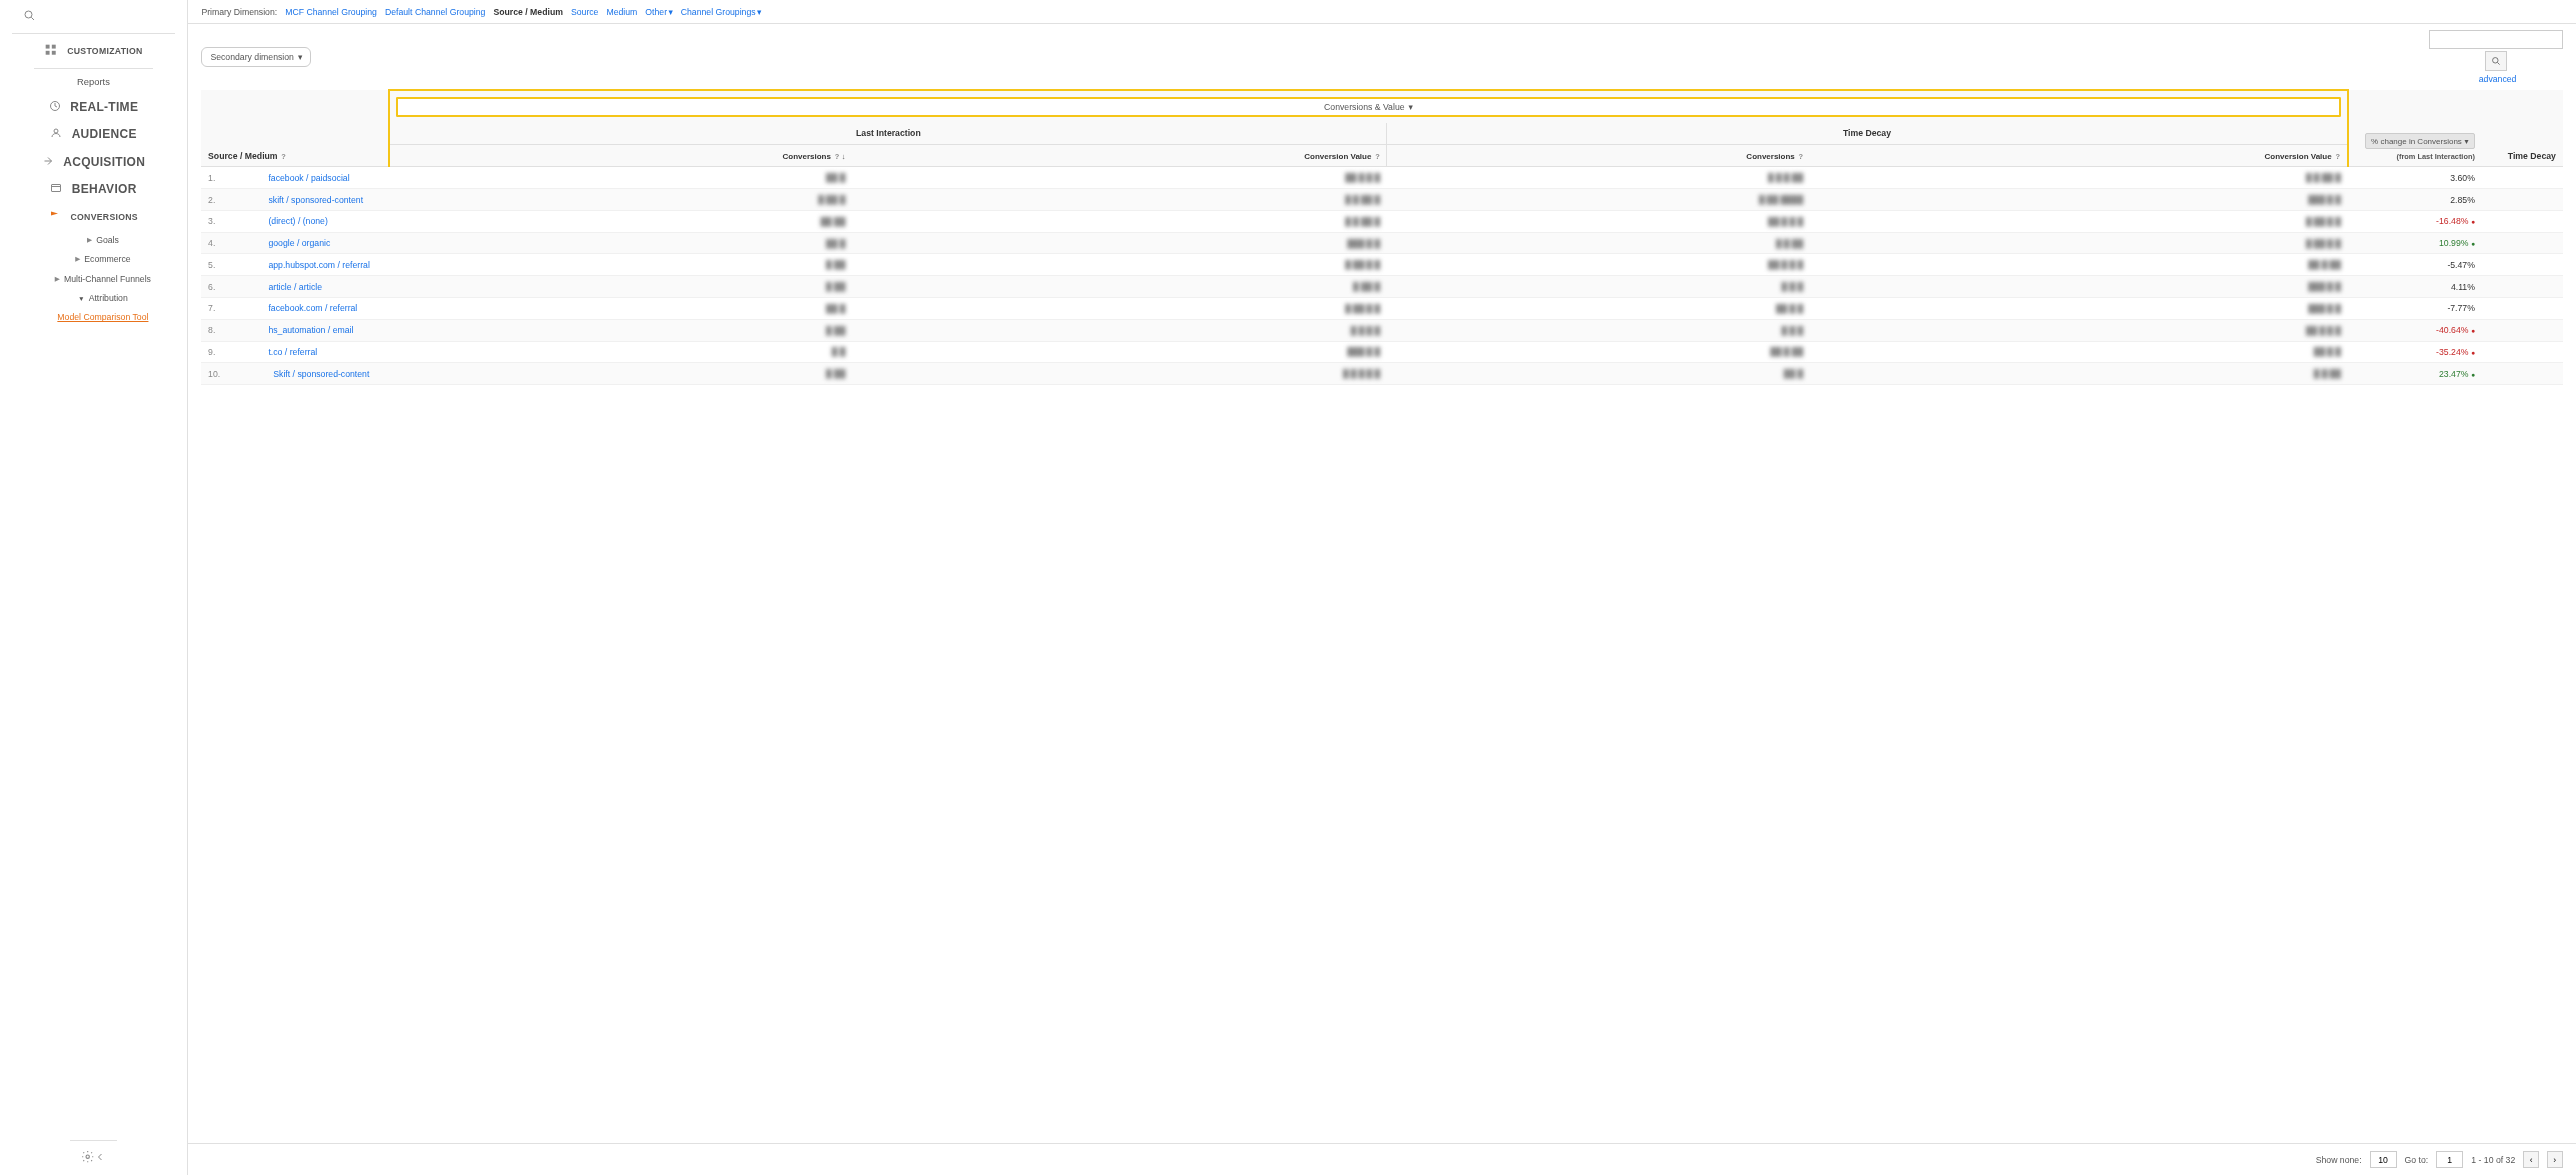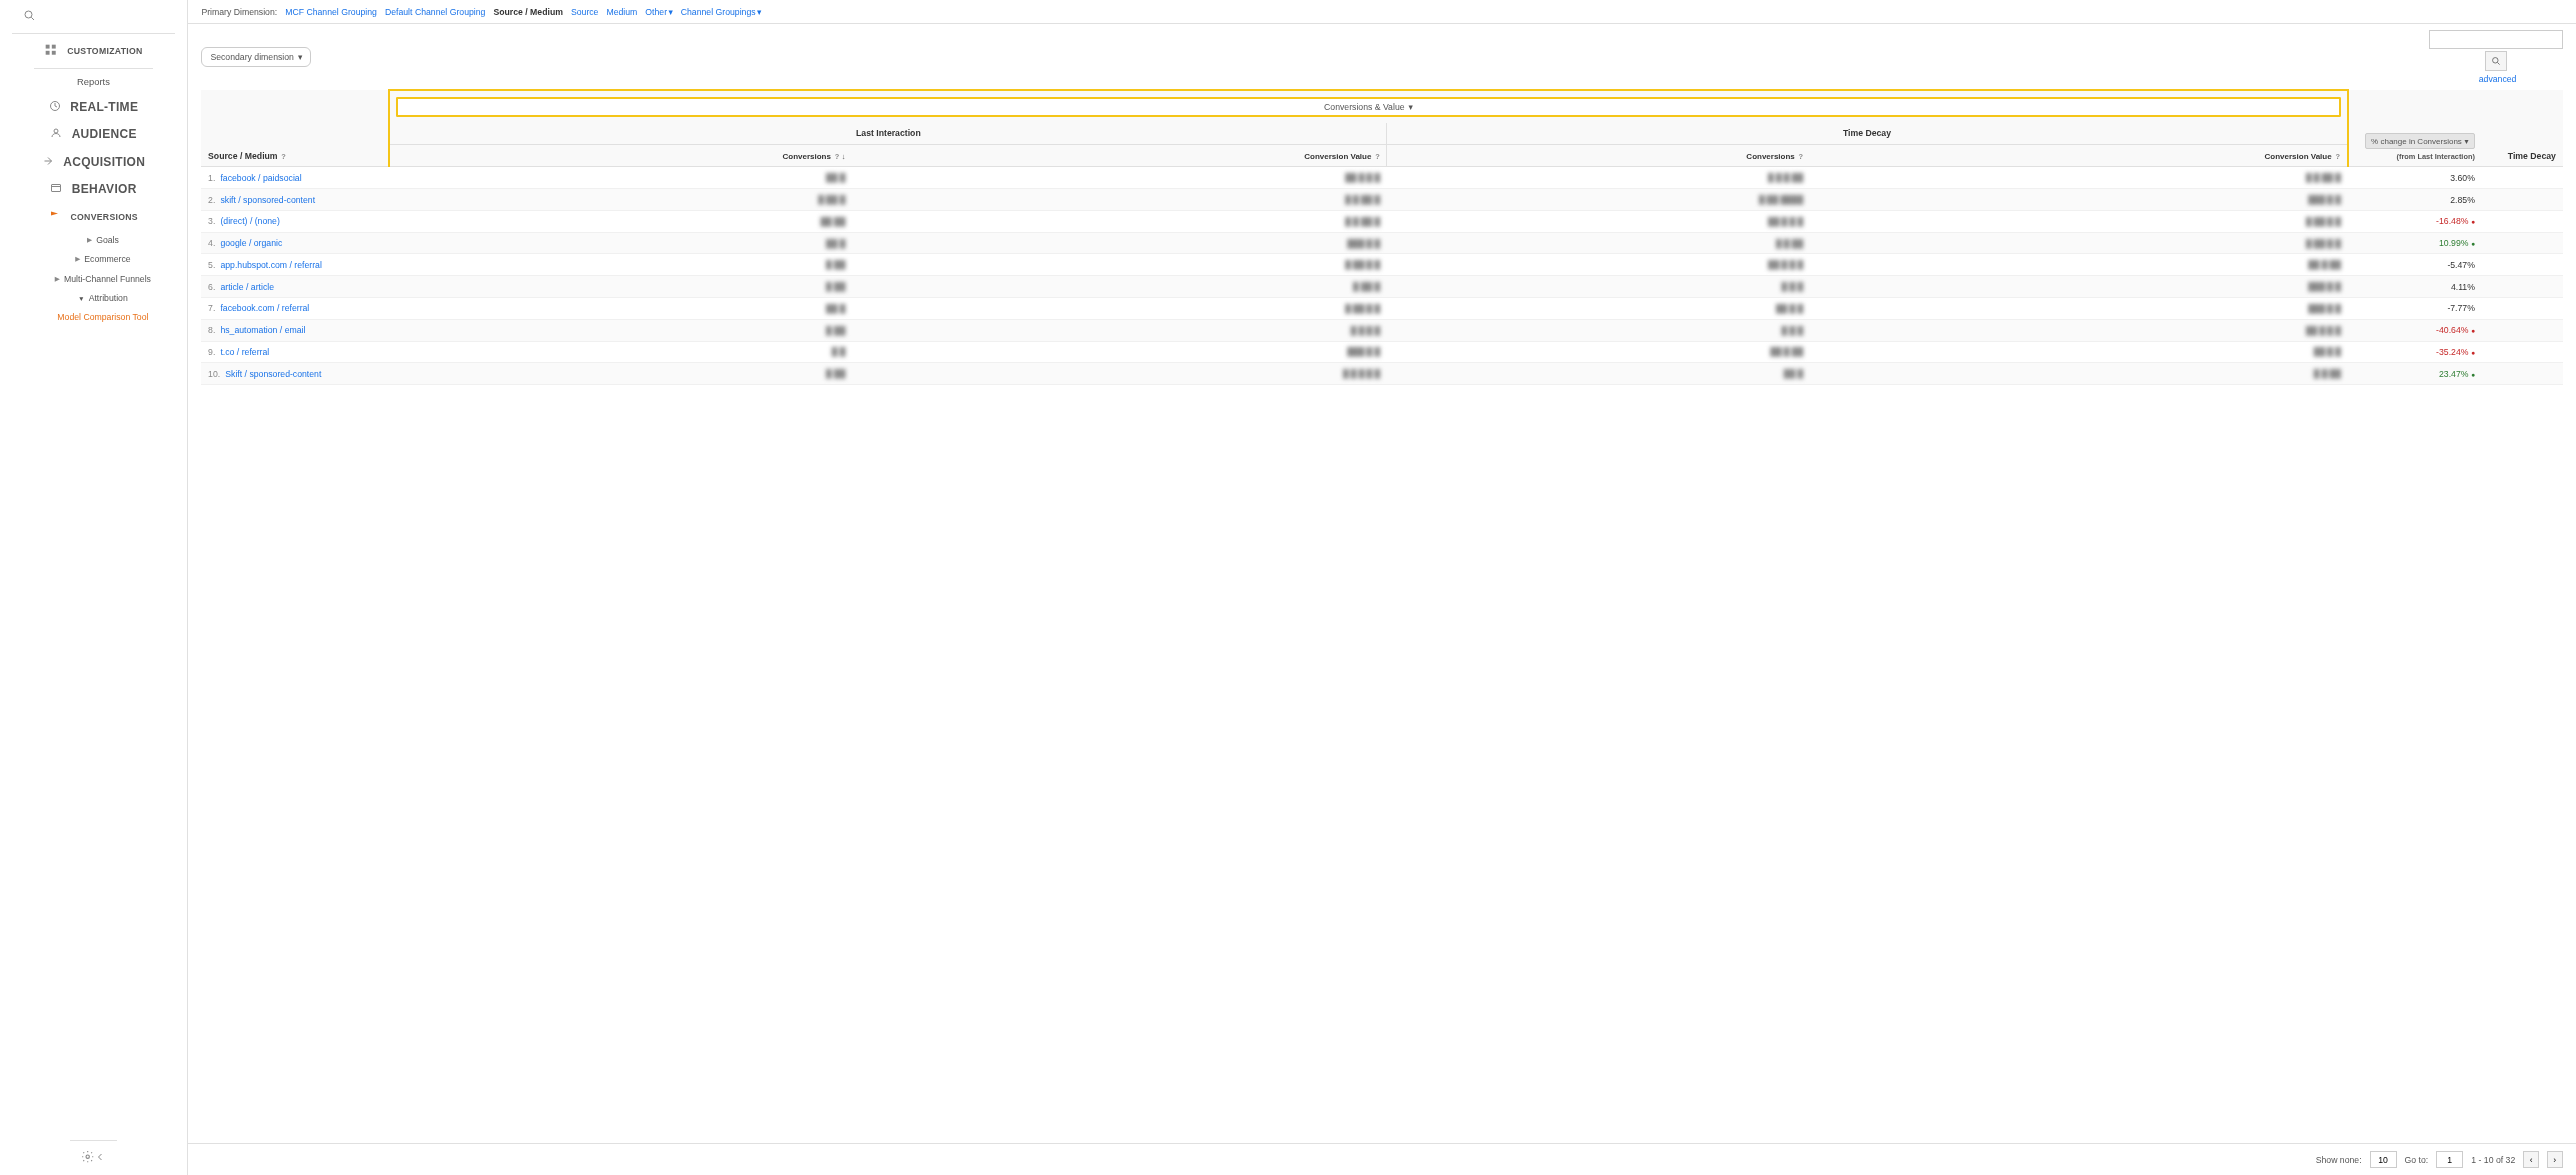--- a/index.html
+++ b/index.html
@@ -128,21 +128,21 @@
     }
     th.left { text-align: left; }
     td {
       padding: 5.4px 6.7px;
       border-bottom: 0.7px solid #f0f0f0;
       text-align: right;
       color: #333;
     }
     td.left { text-align: left; }
     tr:nth-child(even) { background: #fafafa; }
-    .row-link { color: #1a73e8; text-decoration: none; cursor: pointer; }
+    .row-link { color: #1a73e8; text-decoration: none; cursor: pointer; margin-left: 48px; }
     .row-num { color: #888; margin-right: 2.7px; }
 
     .positive { color: #2e7d32; }
     .negative { color: #c62828; }
 
     
     .blurred {
       filter: blur(2px);
       user-select: none;
       color: #888;
@@ -350,21 +350,21 @@
     <span>Ecommerce</span>
   </div>
   <div class="sub-nav-item">
     <span class="triangle">▶</span>
     <span>Multi-Channel Funnels</span>
   </div>
   <div class="sub-nav-item">
     <span class="triangle-down">▼</span>
     <span>Attribution</span>
   </div>
-  <div class="sub-nav-item active-page" style="">
+  <div class="sub-nav-item active-page" style="text-decoration:underline;">
     <span>Model Comparison Tool</span>
   </div>
 
   <div class="sidebar-footer">
     <span class="gear-icon">
       <svg width="13.4" height="13.4" viewBox="0 0 24 24" fill="none" stroke="#888" stroke-width="2">
         <circle cx="12" cy="12" r="3"></circle>
         <path d="M12 2v2M12 20v2M4.22 4.22l1.42 1.42M18.36 18.36l1.42 1.42M2 12h2M20 12h2M4.22 19.78l1.42-1.42M18.36 5.64l1.42-1.42"></path>
       </svg>
     </span>

